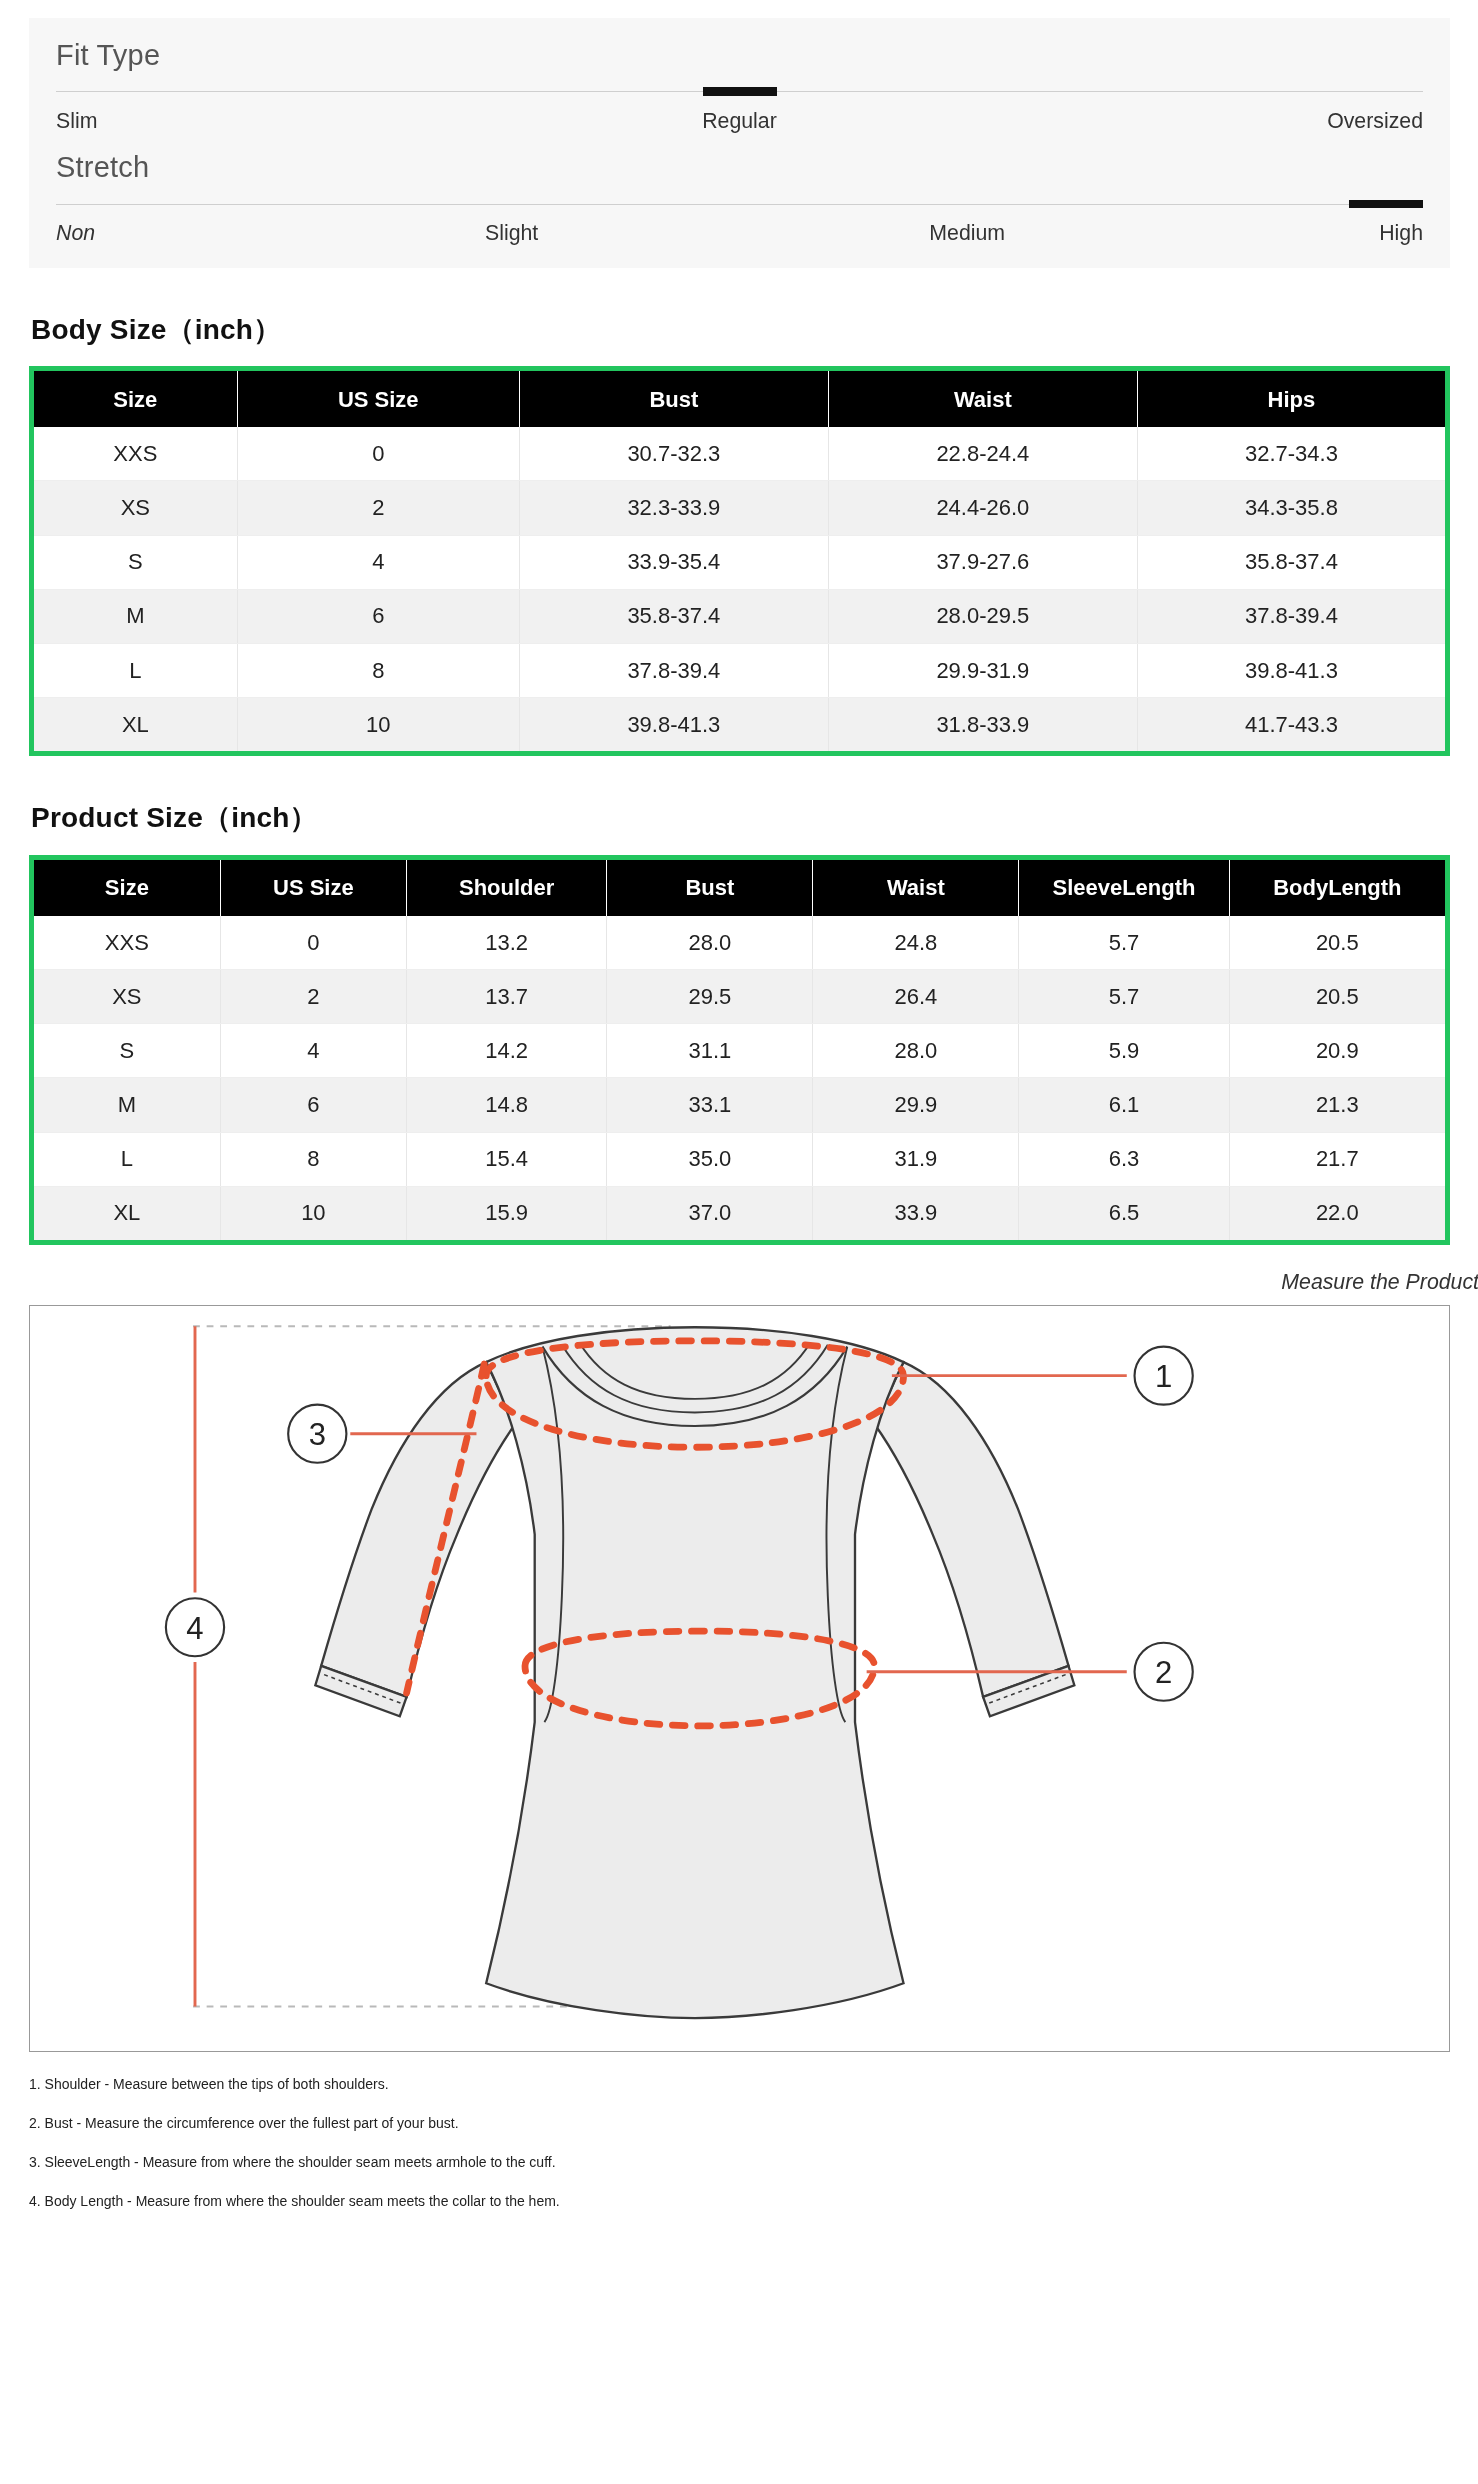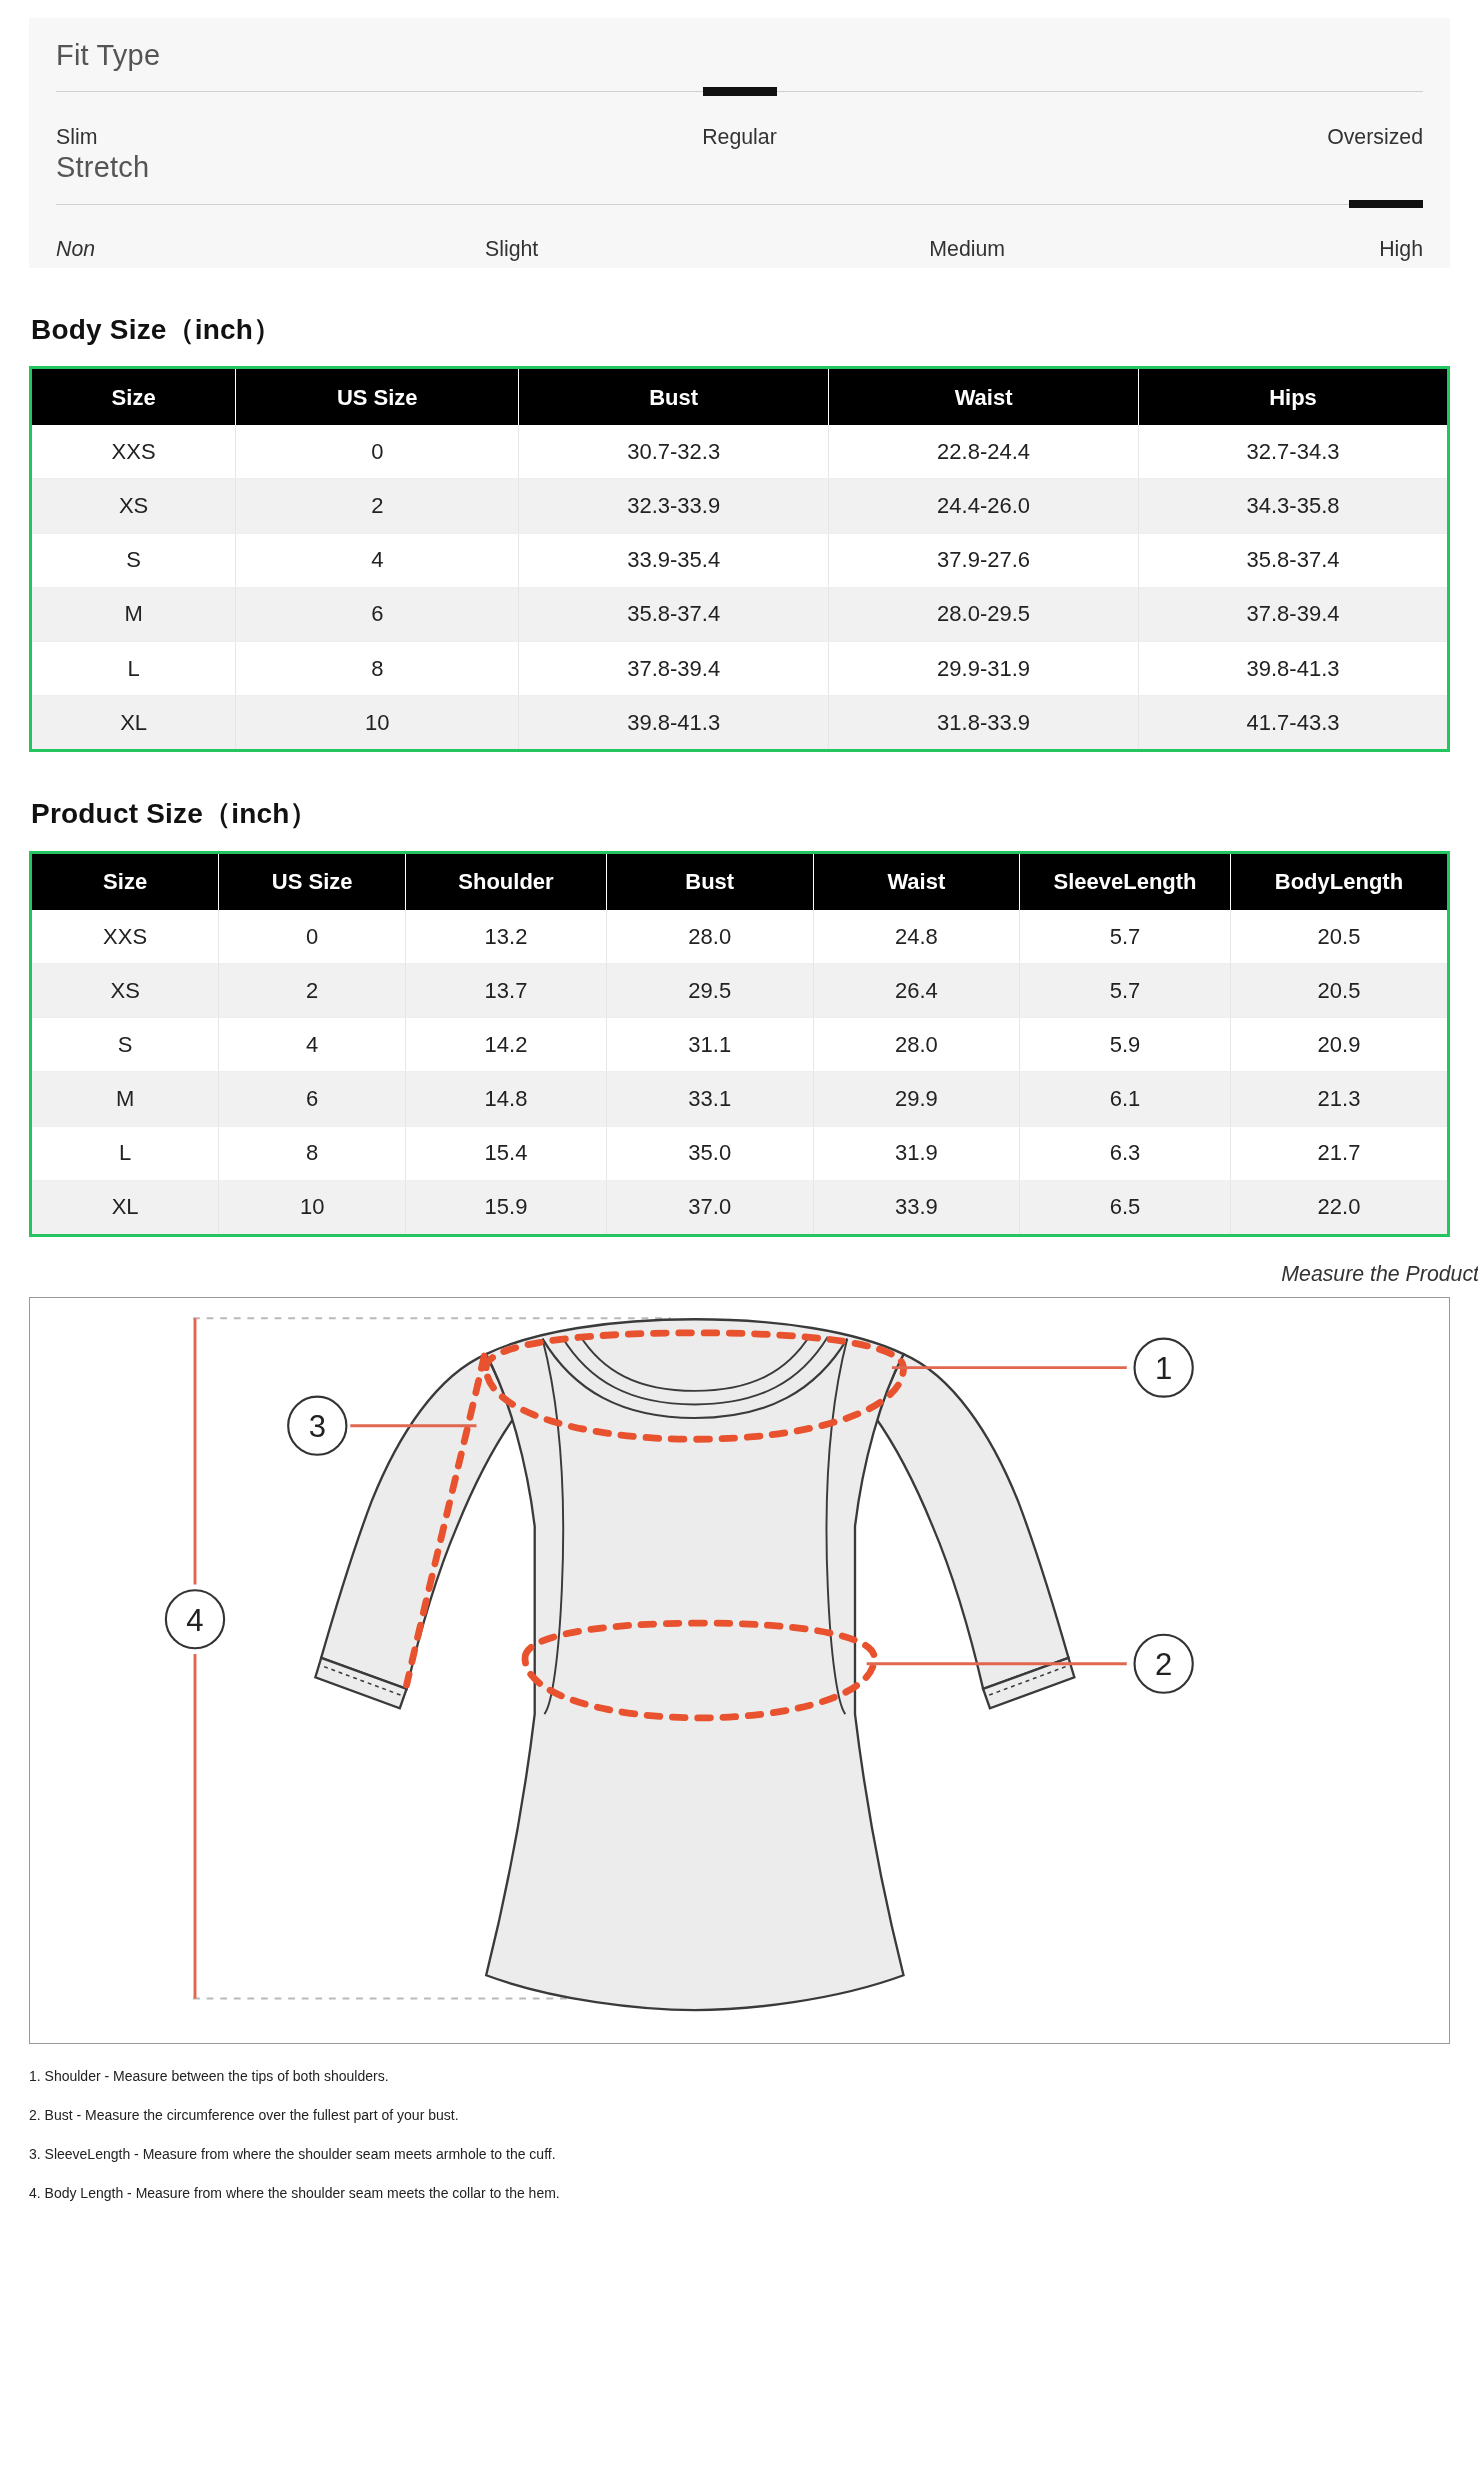--- a/index.html
+++ b/index.html
@@ -43,39 +43,39 @@
     height: 8.7px;
     width: 74px;
     background: #111111;
   }
   .slider-labels {
     position: relative;
     height: 33px;
   }
   .slider-labels span {
     position: absolute;
-    top: 16px;
+    top: 0;
     font-size: 21.3px;
     color: #333333;
     white-space: nowrap;
   }
 
   
   .sec-heading {
     margin: 43px 0 17.5px 31px;
     font-size: 28px;
     font-weight: bold;
     color: #111111;
     letter-spacing: 0.2px;
   }
 
   
   .tbl-wrap {
     margin: 0 29px;
-    border: 3px solid #22c55e;
+    border: 5px solid #22c55e;
     overflow: hidden;
   }
   table.size-table {
     width: 100%;
     border-collapse: collapse;
     table-layout: fixed;
   }
   table.size-table th {
     background: #000000;
     color: #ffffff;

